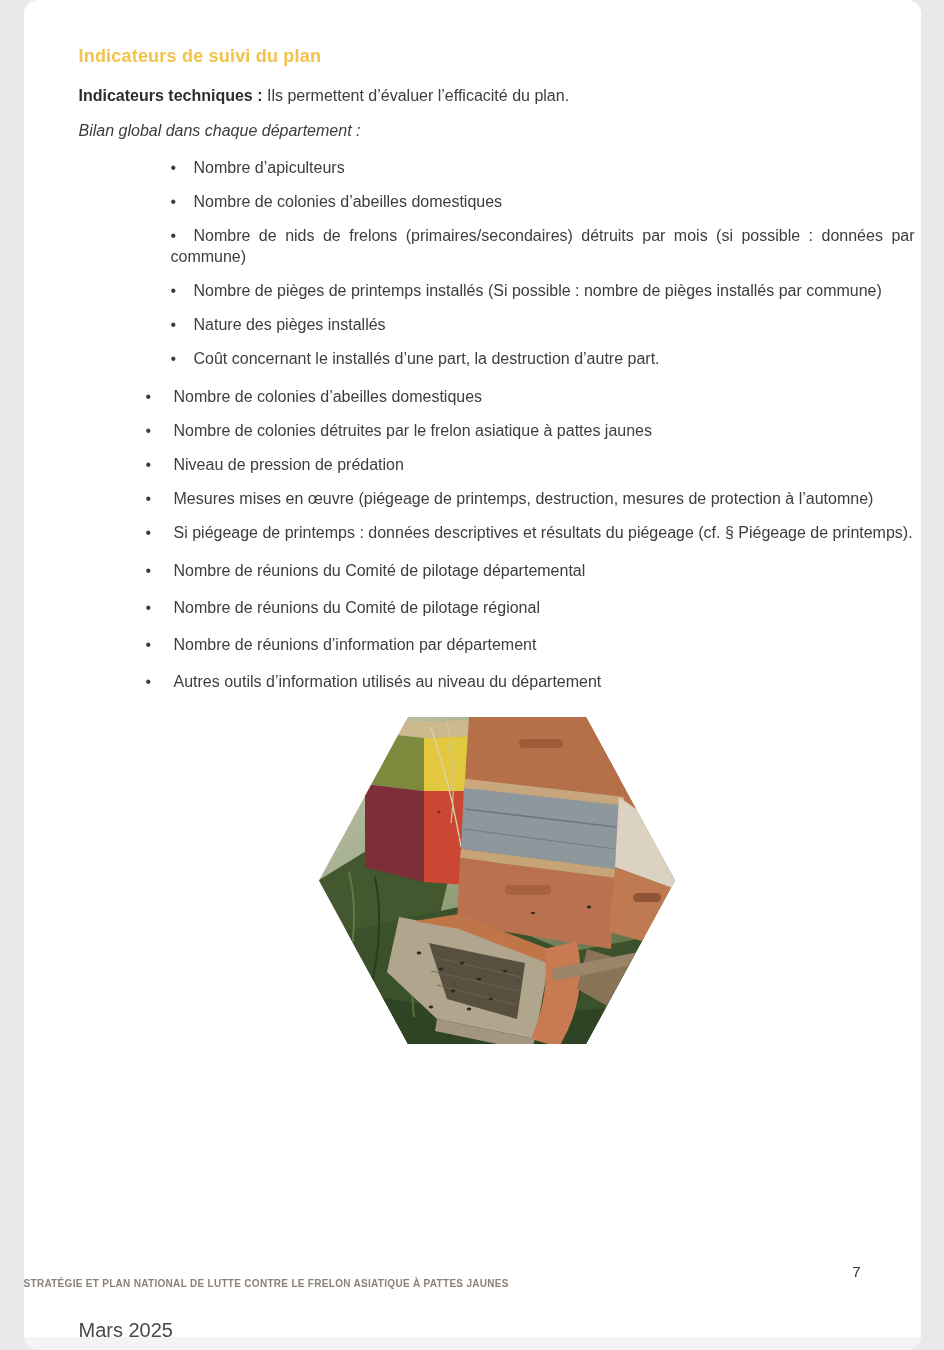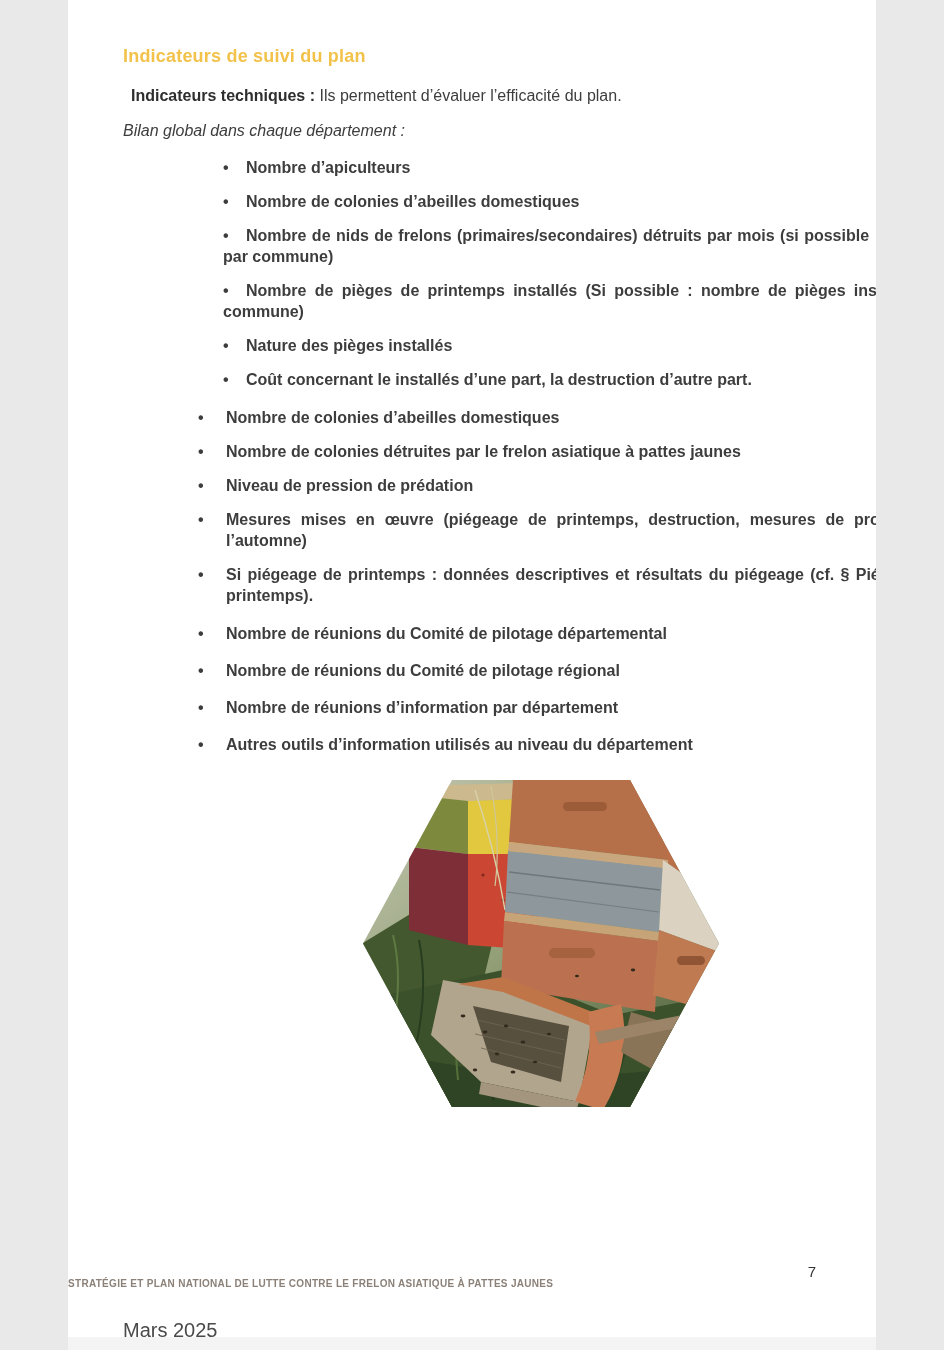--- a/index.html
+++ b/index.html
@@ -1,30 +1,30 @@
 <!DOCTYPE html>
 <html><head>
 <meta charset="utf-8">
 <style>
   html,body{margin:0;padding:0;background:#e9e9e9;}
   .page{
-    position:relative;width:808px;height:1350px;background:#ffffff;
+    position:relative;width:897px;height:1350px;background:#ffffff;
     font-family:"Liberation Sans","DejaVu Sans",sans-serif;
-    color:#3d3d3d;overflow:hidden;margin:0 auto;
+    color:#3d3d3d;overflow:hidden;margin:0 auto;border-radius:14px;
   }
   .content{position:absolute;left:55px;top:0;width:836px;}
   .doc-title{
     margin:0;padding-top:46px;font-size:18px;font-weight:bold;color:#F2C24B;
     letter-spacing:.2px;
   }
   p{margin:0;font-size:16px;line-height:21px;}
   .lead{margin-top:18px;}
-  .lead .b{font-weight:bold;color:#2e2e2e;margin-left:8px;}
+  .lead .b{font-weight:bold;color:#2e2e2e;}
   .bilan{margin-top:14px;font-style:italic;}
-  ul{list-style:none;margin:8px;padding:0;font-weight:bold;}
+  ul{list-style:none;margin:0;padding:0;}
   .ul-1{margin-top:16px;}
   .ul-1 li{
     position:relative;padding-left:92px;margin-bottom:13px;
     font-size:16px;line-height:21px;text-align:justify;
   }
   .ul-1 li::before{content:"•";display:inline-block;width:23px;color:#3d3d3d;}
   .gap-before{margin-top:52px;text-align:justify;}
   .ul-2{margin-top:17px;}
   .ul-2 li{
     position:relative;padding-left:95px;margin-bottom:13px;

